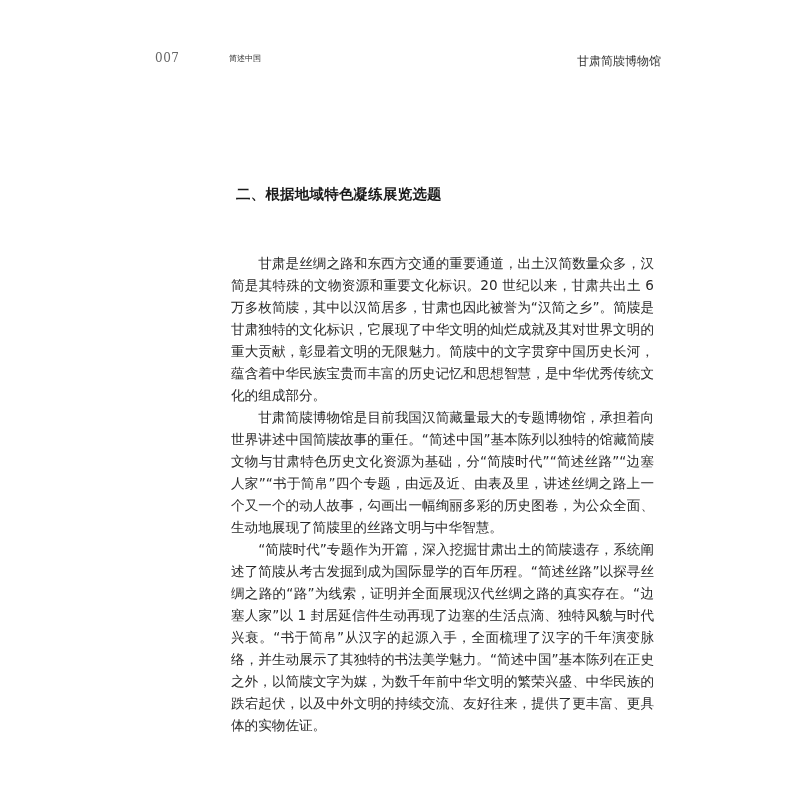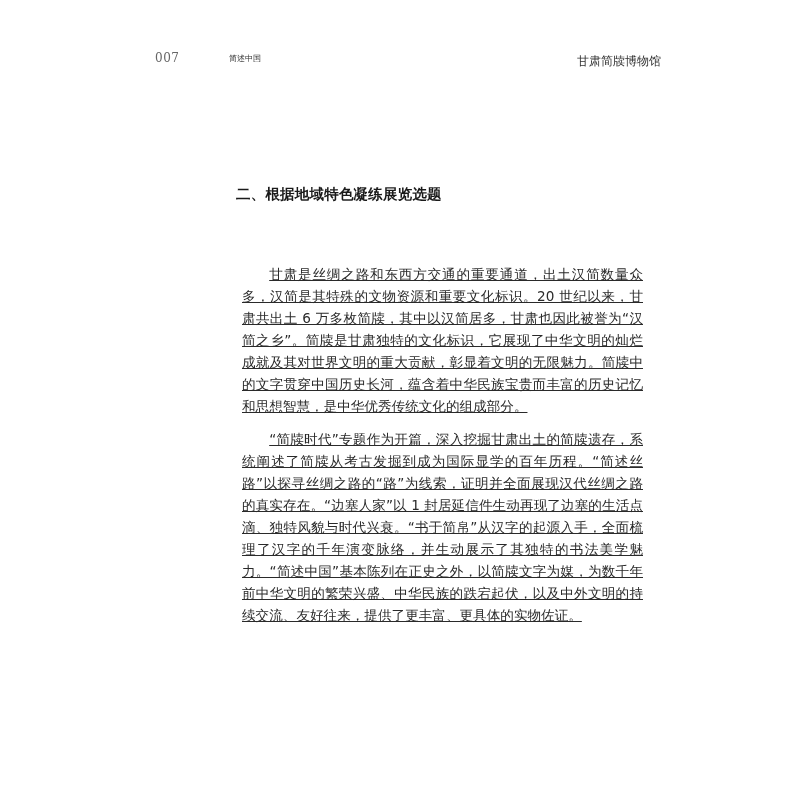--- a/index.html
+++ b/index.html
@@ -53,32 +53,32 @@
       left: 231px;
       top: 252px;
       width: 423px;
       font-size: 13.6px;
       line-height: 22px;
       color: #2a2a2a;
       text-align: justify;
       font-family: "DejaVu Sans", sans-serif;
     }
     .body-text p {
-      margin: 11px;
+      margin: 0;
       text-indent: 2em;
-      text-decoration: underline;
     }
   </style>
 </head>
 <body>
 
 <div>
   <div class="page-number">007</div>
   <div class="running-head-left">简述中国</div>
   <div class="running-head-right">甘肃简牍博物馆</div>
 </div>
 
 <h2 class="section-title">二、根据地域特色凝练展览选题</h2>
 
 <div class="body-text">
   <p>甘肃是丝绸之路和东西方交通的重要通道，出土汉简数量众多，汉简是其特殊的文物资源和重要文化标识。20 世纪以来，甘肃共出土 6 万多枚简牍，其中以汉简居多，甘肃也因此被誉为“汉简之乡”。简牍是甘肃独特的文化标识，它展现了中华文明的灿烂成就及其对世界文明的重大贡献，彰显着文明的无限魅力。简牍中的文字贯穿中国历史长河，蕴含着中华民族宝贵而丰富的历史记忆和思想智慧，是中华优秀传统文化的组成部分。</p>
+  <p>甘肃简牍博物馆是目前我国汉简藏量最大的专题博物馆，承担着向世界讲述中国简牍故事的重任。“简述中国”基本陈列以独特的馆藏简牍文物与甘肃特色历史文化资源为基础，分“简牍时代”“简述丝路”“边塞人家”“书于简帛”四个专题，由远及近、由表及里，讲述丝绸之路上一个又一个的动人故事，勾画出一幅绚丽多彩的历史图卷，为公众全面、生动地展现了简牍里的丝路文明与中华智慧。</p>
   <p>“简牍时代”专题作为开篇，深入挖掘甘肃出土的简牍遗存，系统阐述了简牍从考古发掘到成为国际显学的百年历程。“简述丝路”以探寻丝绸之路的“路”为线索，证明并全面展现汉代丝绸之路的真实存在。“边塞人家”以 1 封居延信件生动再现了边塞的生活点滴、独特风貌与时代兴衰。“书于简帛”从汉字的起源入手，全面梳理了汉字的千年演变脉络，并生动展示了其独特的书法美学魅力。“简述中国”基本陈列在正史之外，以简牍文字为媒，为数千年前中华文明的繁荣兴盛、中华民族的跌宕起伏，以及中外文明的持续交流、友好往来，提供了更丰富、更具体的实物佐证。</p>
 </div>
 
 </body></html>

